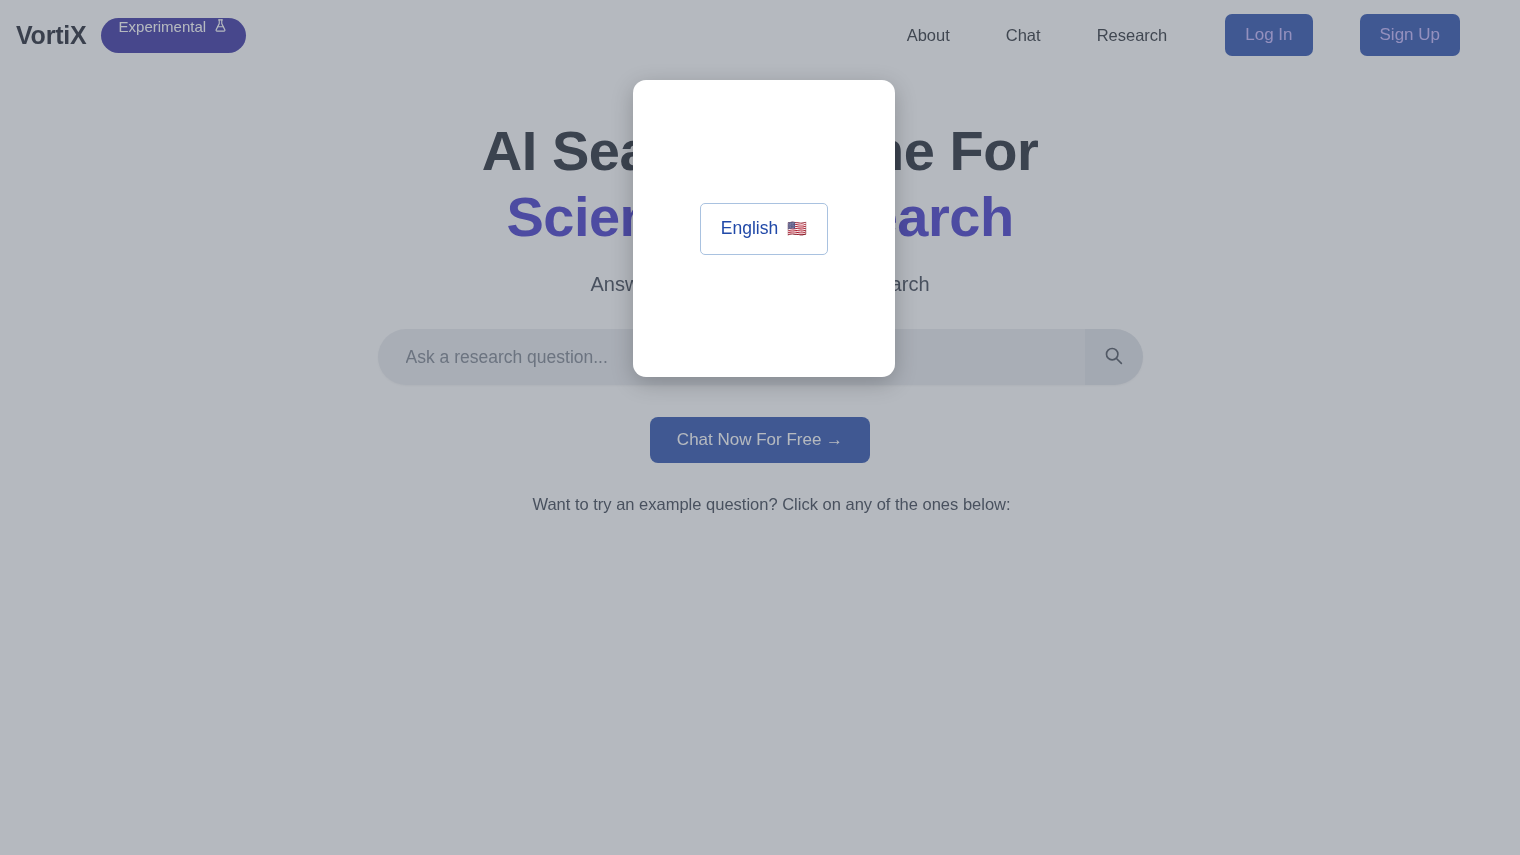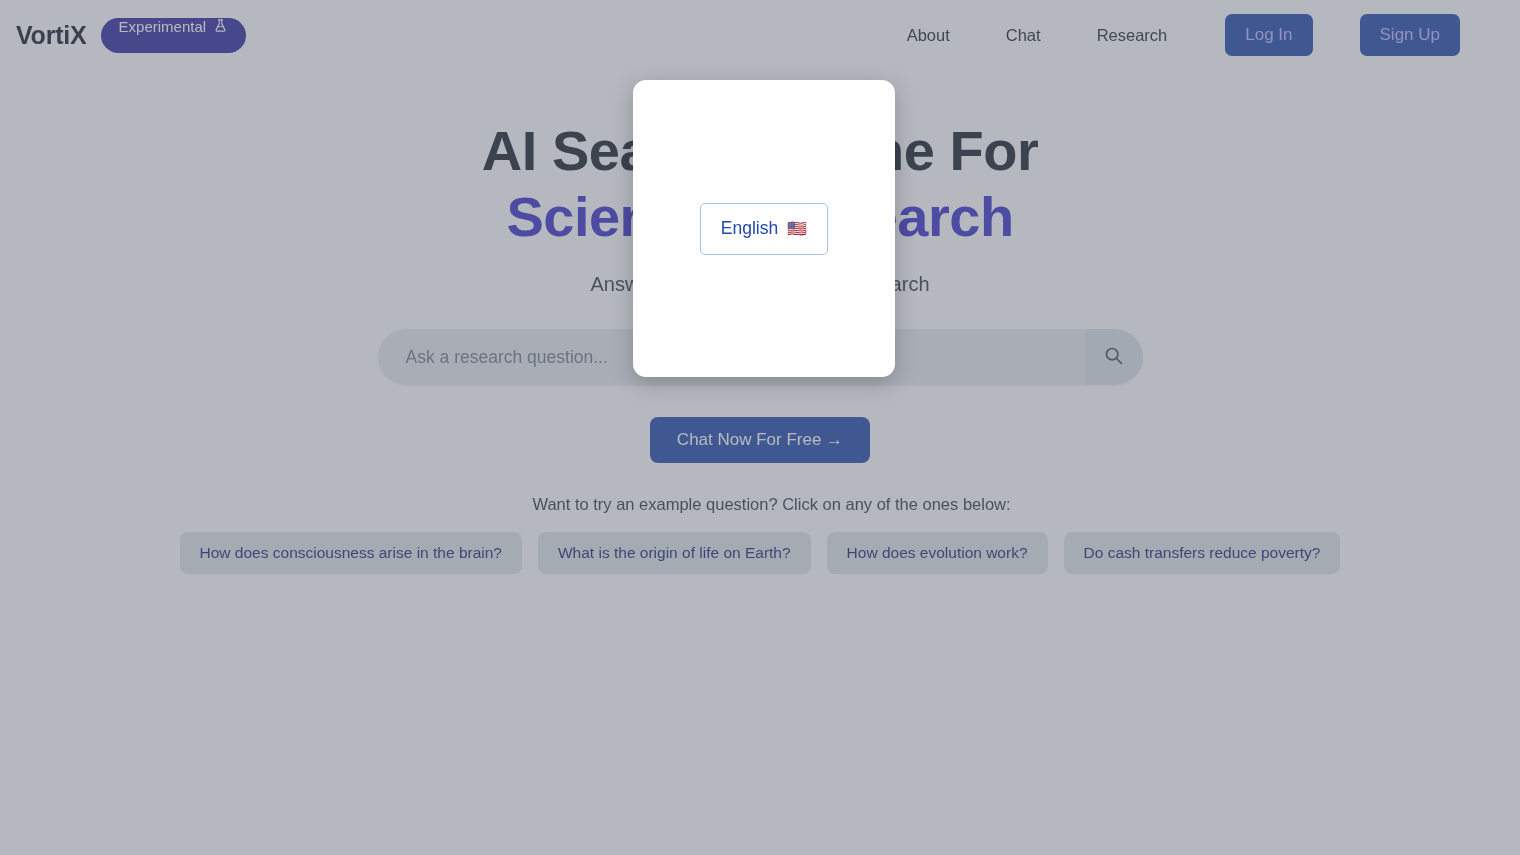--- a/index.html
+++ b/index.html
@@ -260,26 +260,20 @@
         </span>
       </button>
     </div>
 
     <div class="cta-wrap">
       <button class="btn-cta">Chat Now For Free →</button>
     </div>
 
     <p class="examples-label">Want to try an example question? Click on any of the ones below:</p>
 
-    <div class="chips">
-      <button class="chip">How does consciousness arise in the brain?</button>
-      <button class="chip">What is the origin of life on Earth?</button>
-      <button class="chip">How does evolution work?</button>
-      <button class="chip">Do cash transfers reduce poverty?</button>
-    </div>
   </section>
 
 </div>
 
 <div class="overlay"></div>
 
 <div class="modal">
   <button class="lang-btn">
     <span>English</span>
     <span class="flag">🇺🇸</span>

